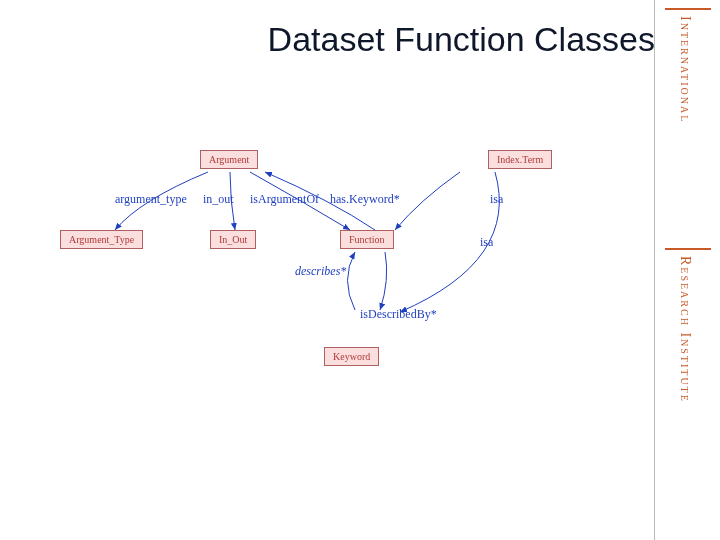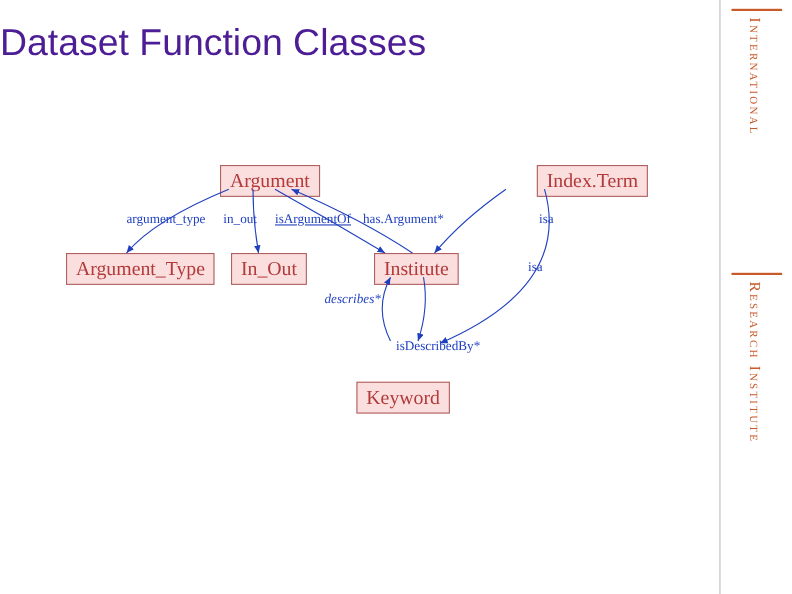--- a/index.html
+++ b/index.html
@@ -14,39 +14,39 @@
   .page {
     position: relative;
     width: 720px;
     height: 540px;
   }
   .title {
     position: absolute;
     top: 20px;
     left: 0;
     width: 655px;
-    text-align: left;
+    text-align: right;
     font-size: 34px;
-    color: #4c1d95;
+    color: #0f172a;
     font-family: Arial, Helvetica, sans-serif;
   }
   .diagram {
     position: absolute;
     left: 40px;
     top: 130px;
     width: 590px;
     height: 260px;
   }
   .node {
     position: absolute;
     background: #fbdede;
     border: 1px solid #b06060;
     color: #b23a3a;
     font-family: "Times New Roman", serif;
-    font-size: 18px;
+    font-size: 10px;
     text-align: center;
     padding: 3px 8px;
     white-space: nowrap;
   }
   .edge-label {
     position: absolute;
     font-family: "Times New Roman", serif;
     font-size: 12px;
     color: #1f3fbf;
     white-space: nowrap;
@@ -94,31 +94,31 @@
   <div class="diagram">
 
     <div class="node" style="left:160px; top:20px;">Argument</div>
 
     <div class="node" style="left:400px; top:20px;margin-left:48px;">Index.Term</div>
 
     <div class="node" style="left:20px; top:100px;">Argument_Type</div>
 
     <div class="node" style="left:170px; top:100px;">In_Out</div>
 
-    <div class="node" style="left:300px; top:100px;">Institute</div>
+    <div class="node" style="left:300px; top:100px;">Function</div>
 
     <div class="node" style="left:284px; top:180px;margin-top:37px;">Keyword</div>
 
     <div class="edge-label" style="left:75px; top:62px;">argument_type</div>
 
     <div class="edge-label" style="left:163px; top:62px;">in_out</div>
 
-    <div class="edge-label" style="left:210px; top:62px;text-decoration:underline;">isArgumentOf</div>
+    <div class="edge-label" style="left:210px; top:62px;">isArgumentOf</div>
 
-    <div class="edge-label" style="left:290px; top:62px;">has.Argument*</div>
+    <div class="edge-label" style="left:290px; top:62px;">has.Keyword*</div>
 
     <div class="edge-label" style="left:450px; top:62px;">isa</div>
 
     <div class="edge-label" style="left:440px; top:105px;">isa</div>
 
     <div class="edge-label" style="left:255px; top:134px;font-style:italic;">describes*</div>
 
     <div class="edge-label" style="left:320px; top:145px;margin-top:32px;">isDescribedBy*</div>
 
     <svg class="edges" width="590" height="260">

